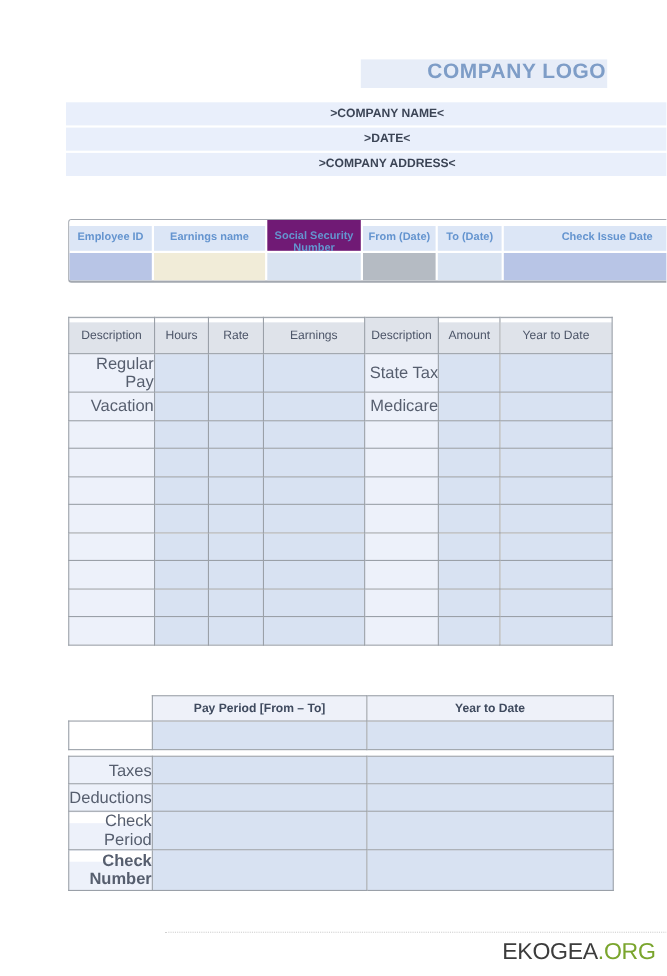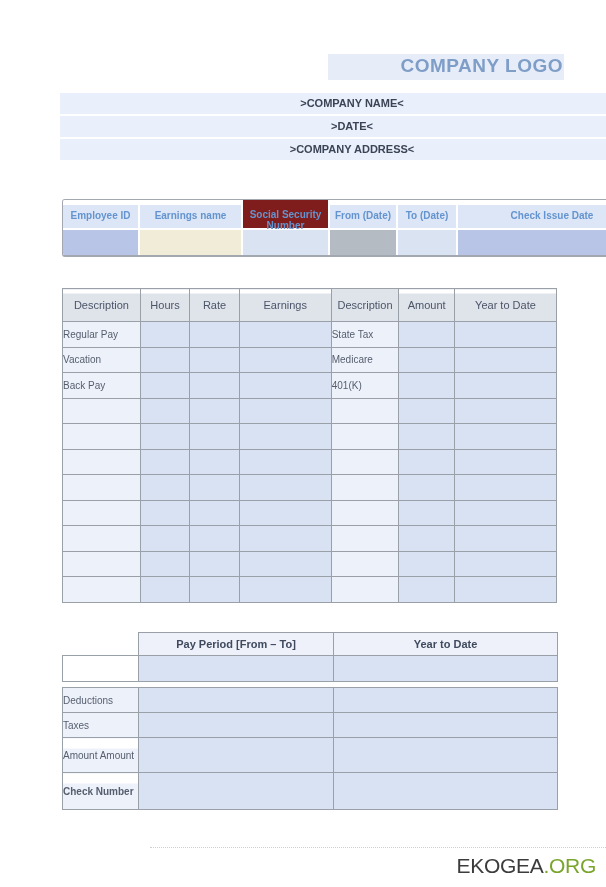--- a/index.html
+++ b/index.html
@@ -2,21 +2,21 @@
 <html><head>
 <meta charset="utf-8">
 <style>
   html,body { margin:0; padding:0; background:#ffffff; }
   .page {
     position:relative; width:606px; height:887px; background:#ffffff;
     font-family:"Liberation Sans", sans-serif; overflow:hidden;
   }
 
   
-  .logo-box { position:absolute; left:328px; top:54px; width:224px; height:26px; background:#e7edf8;padding-left:12px; }
+  .logo-box { position:absolute; left:328px; top:54px; width:224px; height:26px; background:#e7edf8; }
   .logo-text {
     position:absolute; right:1px; top:-3px; height:30px; line-height:30px;
     font-size:19px; font-weight:600; letter-spacing:.5px; color:#7e9dc7; white-space:nowrap;
   }
 
   
   .info-block { position:absolute; left:60px; top:93px; width:584px; }
   .info-row {
     height:21px; line-height:21px; margin-bottom:2px; background:#e9effb;
     text-align:center; font-size:11px; font-weight:bold; color:#3b4455;
@@ -29,40 +29,40 @@
     background:#ffffff; display:grid;
     grid-template-columns:75px 101px 85px 66px 58px 1fr;
     grid-template-rows:28px 25px; column-gap:2px; row-gap:2px; overflow:hidden;
   }
   .emp-h {
     display:flex; align-items:center; justify-content:center; text-align:center;
     font-size:10px; font-weight:bold; color:#6494cf; line-height:1.15;
     background:linear-gradient(#ffffff 0 5px, #dce6f6 5px);
     padding-top:4px; box-sizing:border-box;
   }
-  .emp-h.ssn { background:#7f1d1d; padding-top:12px; }
+  .emp-h.ssn { background:#701a75; padding-top:12px; }
   .emp-c { height:25px; }
   .bg-peri  { background:#b8c5e6; }
   .bg-cream { background:#f1ecd8; }
   .bg-lblue { background:#d9e3f1; }
   .bg-gray  { background:#b5bbc3; }
 
   
   table.sheet { border-collapse:collapse; table-layout:fixed; }
   table.sheet td, table.sheet th { border:1px solid #9aa0a8; padding:0; overflow:hidden; }
   .main-table { position:absolute; left:62px; top:288px; width:495px;padding-left:16px; }
   .main-table th {
     height:32px; font-size:11px; font-weight:400; color:#4c5568; text-align:center;
     background:linear-gradient(#ffffff 0 4px, #dfe3ea 4px);
   }
   .main-table th.solid { background:#dfe3ea; }
   .main-table td { height:24.5px; }
   .lav { background:#edf1fa; }
   .blu { background:#d8e2f2; }
-  .lbl { font-size:10px; color:#565e6e; text-align:left; }
+  .lbl { font-size:15px; color:#565e6e; text-align:right; }
 
   
   .sum1 { position:absolute; left:62px; top:632px; width:495px; }
   .sum1 th { height:22px; font-size:11px; font-weight:bold; color:#3f4a5e; text-align:center; background:#eef1f9; }
   .sum1 td.blank, .sum1 th.blank { border:none; background:#ffffff; }
   .sum1 td { height:25px; }
   .sum1 td.whitecell { background:#ffffff; }
 
   .sum2 { position:absolute; left:62px; top:687px; width:495px; }
   .sum2 td { height:24px; }
@@ -142,29 +142,20 @@
       </tr>
       <tr>
         <td class="lav lbl">Vacation</td>
         <td class="blu"></td>
         <td class="blu"></td>
         <td class="blu"></td>
         <td class="lav lbl">Medicare</td>
         <td class="blu"></td>
         <td class="blu"></td>
       </tr>
-      <tr>
-        <td class="lav lbl">Back Pay</td>
-        <td class="blu"></td>
-        <td class="blu"></td>
-        <td class="blu"></td>
-        <td class="lav lbl">401(K)</td>
-        <td class="blu"></td>
-        <td class="blu"></td>
-      </tr>
 
     <tr>
       <td class="lav"></td>
       <td class="blu"></td>
       <td class="blu"></td>
       <td class="blu"></td>
       <td class="lav"></td>
       <td class="blu"></td>
       <td class="blu"></td>
     </tr>
@@ -262,31 +253,31 @@
     </table>
 
   <table class="sheet sum2">
     <colgroup>
         <col style="width:76px">
         <col style="width:195px">
         <col style="width:224px">
       </colgroup>
     <tbody>
         <tr>
+      <td class="lav lbl">Taxes</td>
+      <td class="blu"></td>
+      <td class="blu"></td>
+    </tr>
+    <tr>
       <td class="lav lbl">Deductions</td>
       <td class="blu"></td>
       <td class="blu"></td>
     </tr>
-    <tr>
-      <td class="lav lbl">Taxes</td>
-      <td class="blu"></td>
-      <td class="blu"></td>
-    </tr>
     <tr class="tall">
-      <td class="checklbl lbl">Amount Amount</td>
+      <td class="checklbl lbl">Check Period</td>
       <td class="blu"></td>
       <td class="blu"></td>
     </tr>
     <tr class="taller">
       <td class="checklbl lbl">Check Number</td>
       <td class="blu"></td>
       <td class="blu"></td>
     </tr>
   </tbody>
     </table>

